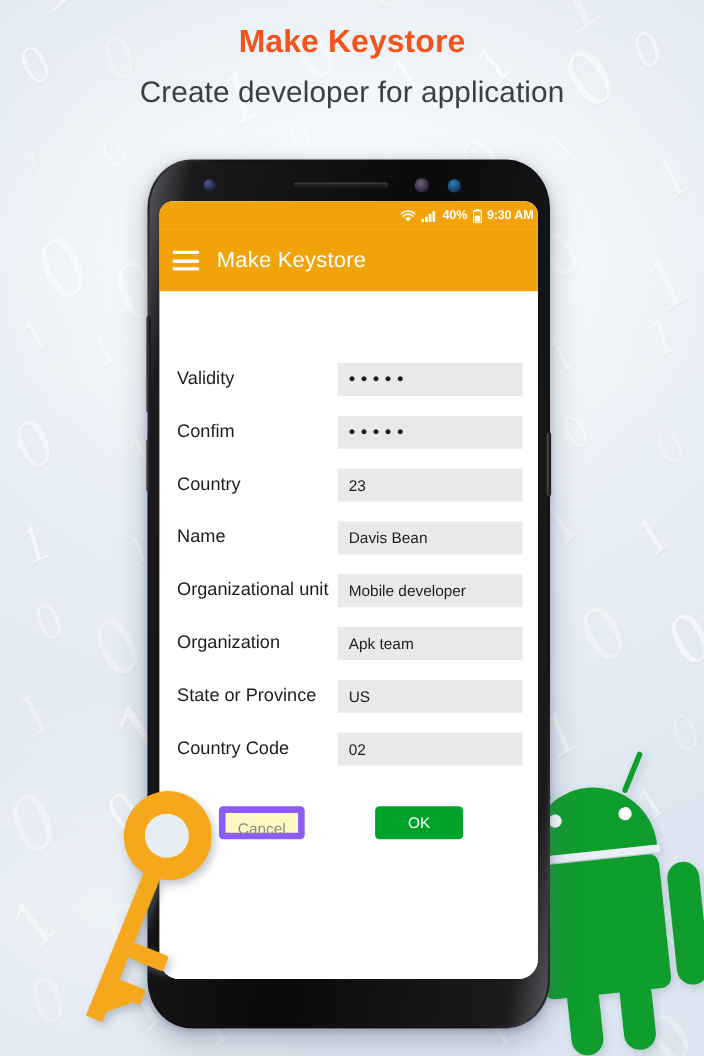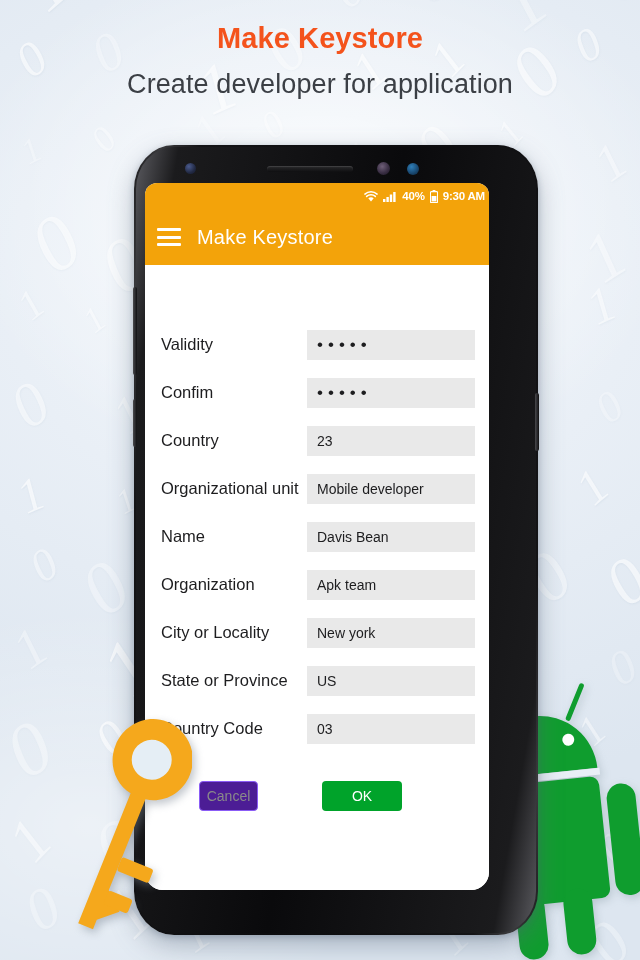--- a/index.html
+++ b/index.html
@@ -95,21 +95,20 @@
   }
 
   
   .phone {
     position: absolute;
     left: 134px;
     top: 145px;
     width: 366px;
     height: 790px;
     z-index: 6;
-    padding-left: 38px;
   }
   .phone-body {
     position: absolute;
     inset: 0;
     border-radius: 40px / 44px;
     background:
       linear-gradient(100deg, #1c1c1e 0%, #3a3a3d 5%, #141416 12%, #0c0c0e 50%, #141416 88%, #3a3a3d 95%, #1b1b1d 100%);
     box-shadow:
       0 10px 26px rgba(90,105,125,0.42),
       0 2px 6px rgba(70,85,105,0.3);
@@ -271,26 +270,26 @@
     gap: 64px;
     padding: 22px 0 0 54px;
   }
   .btn {
     font-size: 14px;
     text-align: center;
     box-sizing: border-box;
     cursor: pointer;
   }
   .btn-cancel {
-    width: 59px;
+    width: 78px;
     height: 30px;
     line-height: 28px;
-    border: 1px solid #8b5cf6;
+    border: 6px solid #8b5cf6;
     border-radius: 4px;
-    background: #4c1d95;
+    background: #fef9c3;
     color: #8a8a8a;
   }
   .btn-ok {
     width: 80px;
     height: 30px;
     line-height: 30px;
     border-radius: 4px;
     background: #00a32a;
     color: #ffffff;
   }
@@ -496,42 +495,38 @@
             </div>
             <div class="field-row">
               <div class="field-label">Confim</div>
               <div class="field-input masked">•••••</div>
             </div>
             <div class="field-row">
               <div class="field-label">Country</div>
               <div class="field-input">23</div>
             </div>
             <div class="field-row">
+              <div class="field-label">Name</div>
+              <div class="field-input">Davis Bean</div>
+            </div>
+            <div class="field-row">
               <div class="field-label">Organizational unit</div>
               <div class="field-input">Mobile developer</div>
             </div>
             <div class="field-row">
-              <div class="field-label">Name</div>
-              <div class="field-input">Davis Bean</div>
-            </div>
-            <div class="field-row">
               <div class="field-label">Organization</div>
               <div class="field-input">Apk team</div>
             </div>
             <div class="field-row">
-              <div class="field-label">City or Locality</div>
-              <div class="field-input">New york</div>
-            </div>
-            <div class="field-row">
               <div class="field-label">State or Province</div>
               <div class="field-input">US</div>
             </div>
             <div class="field-row">
               <div class="field-label">Country Code</div>
-              <div class="field-input">03</div>
+              <div class="field-input">02</div>
             </div>
           </div>
 
         <div class="button-row">
           <div class="btn btn-cancel">Cancel</div>
           <div class="btn btn-ok">OK</div>
         </div>
       </div>
 
     </div>

